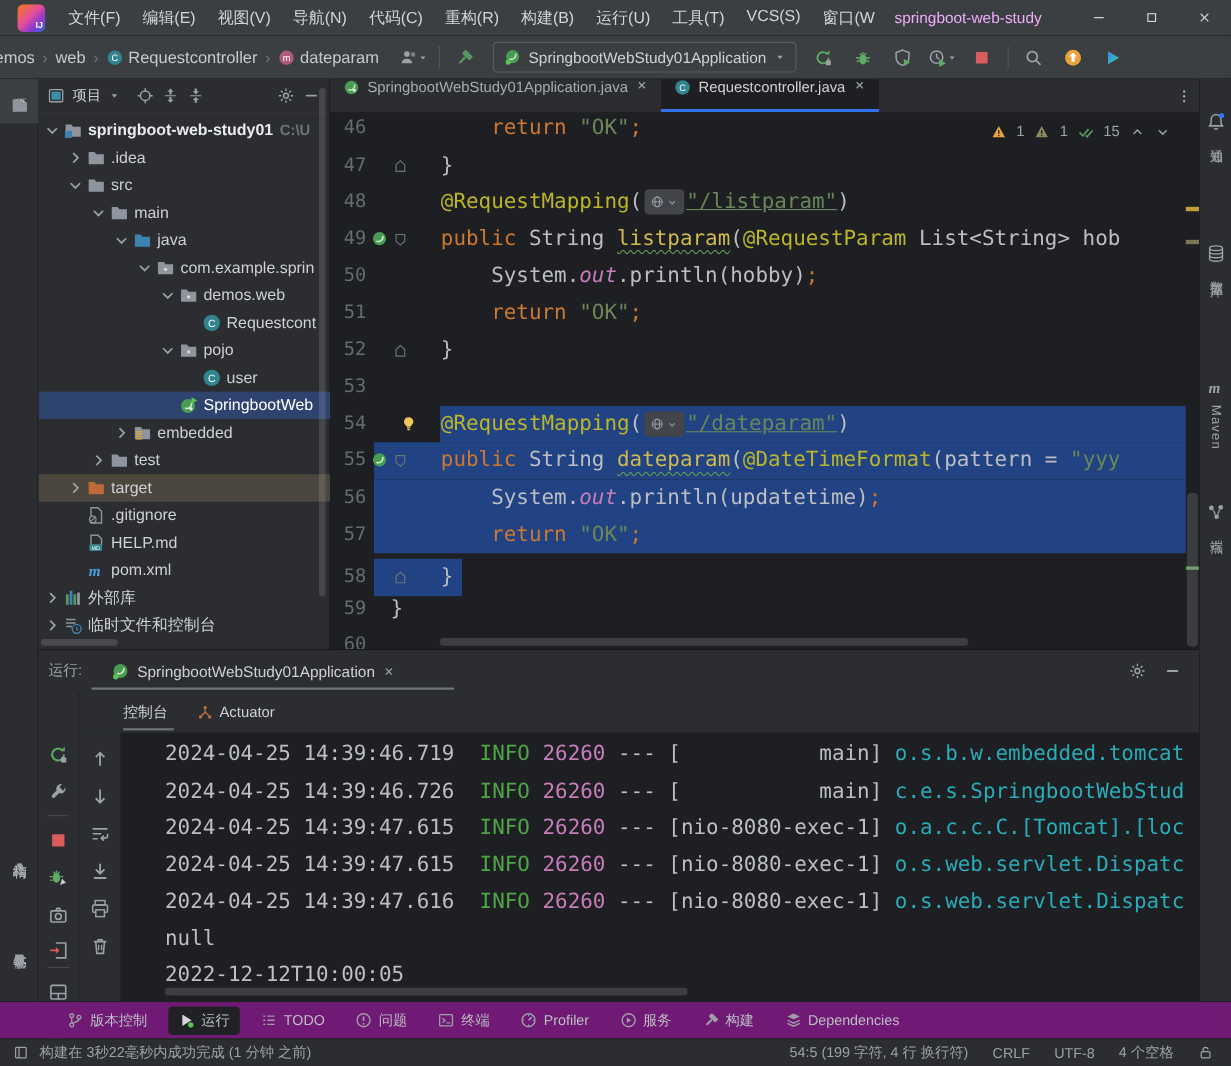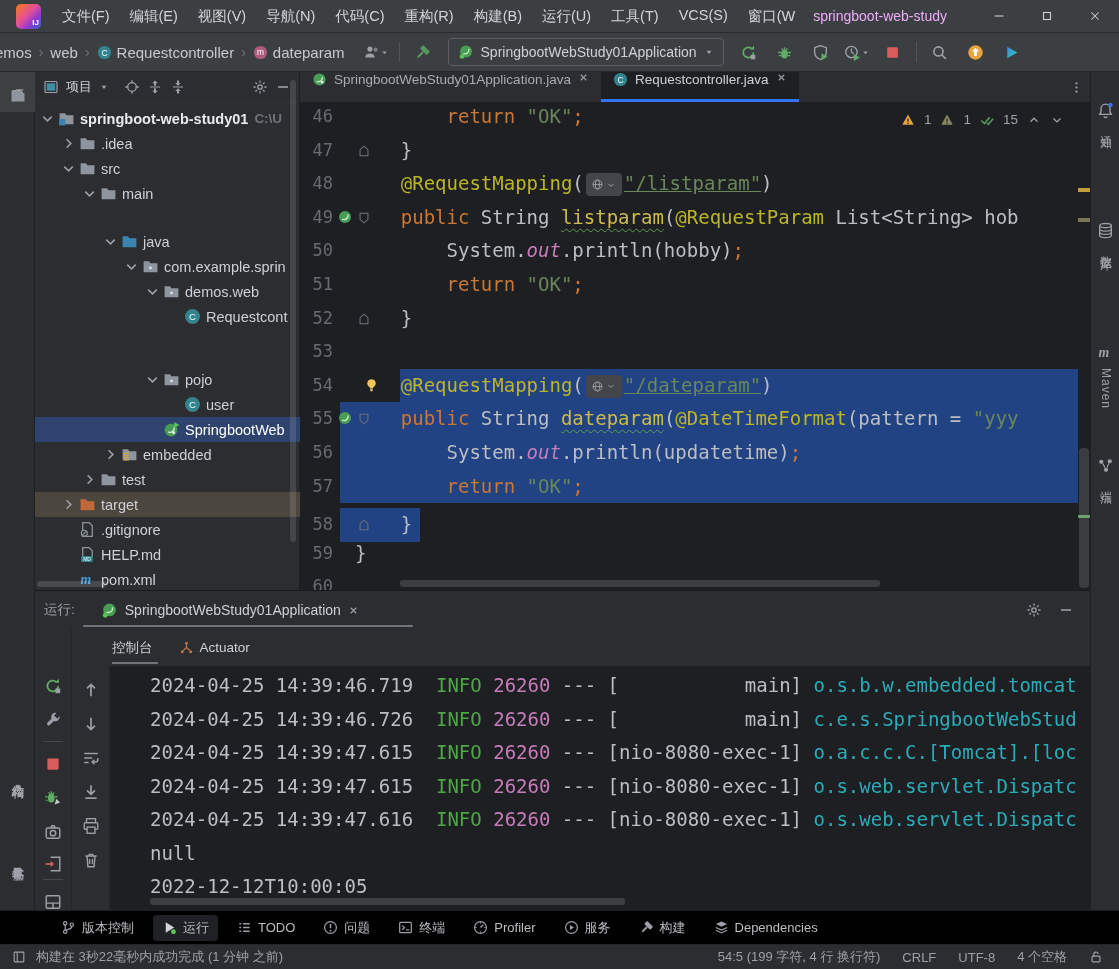--- a/index.html
+++ b/index.html
@@ -116,21 +116,21 @@
 .rtab{display:flex;align-items:center;gap:6px;color:#ced0d6;font-size:13.5px}
 .rtab .icon{width:15px;height:15px}
 #rtab-underline{position:absolute;left:77px;top:71px;width:46px;height:2px;background:#6f737a}
 #console{position:absolute;left:75px;top:75px;right:0;bottom:0;background:#1e1f22;overflow:hidden;
   font-family:"DejaVu Sans Mono","Liberation Mono",monospace;font-size:19px}
 .console-line{position:absolute;left:40px;white-space:pre;height:33.5px;line-height:33.5px}
 .ct{color:#bcbec4}.ci{color:#4ea647}.cp{color:#c77dbb}.cl{color:#2aacb8}
 #con-hscroll{position:absolute;left:40px;bottom:5px;width:475px;height:7px;background:rgba(255,255,255,.14);border-radius:3px}
 
 
-#bottombar{position:absolute;left:0;top:910px;width:1119px;height:34px;background:#000000;border-top:1px solid #1e1f22;
+#bottombar{position:absolute;left:0;top:910px;width:1119px;height:34px;background:#701a75;border-top:1px solid #1e1f22;
   display:flex;align-items:center;gap:10px;padding-left:52px}
 .bb-item{display:flex;align-items:center;gap:6px;color:#bcbec4;font-size:13px;padding:4px 9px;border-radius:4px;white-space:nowrap}
 .bb-item.active{background:#1f2124}
 .bb-item .icon{width:15px;height:15px}
 #statusbar{position:absolute;left:0;top:944px;width:1119px;height:25px;background:#2b2d30;border-top:1px solid #232528;
   display:flex;align-items:center;color:#9da0a8;font-size:13px}
 #status-left{display:flex;align-items:center;gap:10px;padding-left:12px}
 #status-left .icon,#status-right .icon{width:14px;height:14px}
 #status-right{margin-left:auto;display:flex;align-items:center;gap:22px;padding-right:16px;white-space:nowrap}
 </style>
@@ -456,21 +456,21 @@
               <path d="M4 6.2l4 4 4-4" stroke="#9da0a8" stroke-width="1.5" fill="none"></path>
             </svg>
           </span>
           <span class="icon ticon" style="width: 17px; height: 17px;">
             <svg viewBox="0 0 16 16">
               <path d="M1.5 3h5L8 5h6.5v8.5h-13z" fill="#8f959e"></path>
             </svg>
           </span>
           <span>main</span>
         </div>
-        <div class="tree-row" style="padding-left: 67px; margin-top: 23px;">
+        <div class="tree-row" style="padding-left: 67px;">
           <span class="chev icon" style="width: 17px; height: 17px;">
             <svg viewBox="0 0 16 16">
               <path d="M4 6.2l4 4 4-4" stroke="#9da0a8" stroke-width="1.5" fill="none"></path>
             </svg>
           </span>
           <span class="icon ticon" style="width: 17px; height: 17px;">
             <svg viewBox="0 0 16 16">
               <path d="M1.5 3h5L8 5h6.5v8.5h-13z" fill="#3b83b0"></path>
             </svg>
           </span>
@@ -507,21 +507,21 @@
         <div class="tree-row" style="padding-left: 130px;">
           <span class="chev icon" style="width: 17px; height: 17px;"></span>
           <span class="icon ticon" style="width: 17px; height: 17px;">
             <svg viewBox="0 0 16 16">
               <circle cx="8" cy="8" r="7" fill="#33848f"></circle>
               <text x="8" y="11.3" font-size="9" fill="#fff" text-anchor="middle" font-family="sans-serif">C</text>
             </svg>
           </span>
           <span>Requestcont</span>
         </div>
-        <div class="tree-row" style="padding-left: 109px; margin-top: 38px;">
+        <div class="tree-row" style="padding-left: 109px;">
           <span class="chev icon" style="width: 17px; height: 17px;">
             <svg viewBox="0 0 16 16">
               <path d="M4 6.2l4 4 4-4" stroke="#9da0a8" stroke-width="1.5" fill="none"></path>
             </svg>
           </span>
           <span class="icon ticon" style="width: 17px; height: 17px;">
             <svg viewBox="0 0 16 16">
               <path d="M1.5 3h5L8 5h6.5v8.5h-13z" fill="#8f959e"></path>
               <circle cx="8" cy="9.3" r="1.4" fill="#d7dade"></circle>
             </svg>

